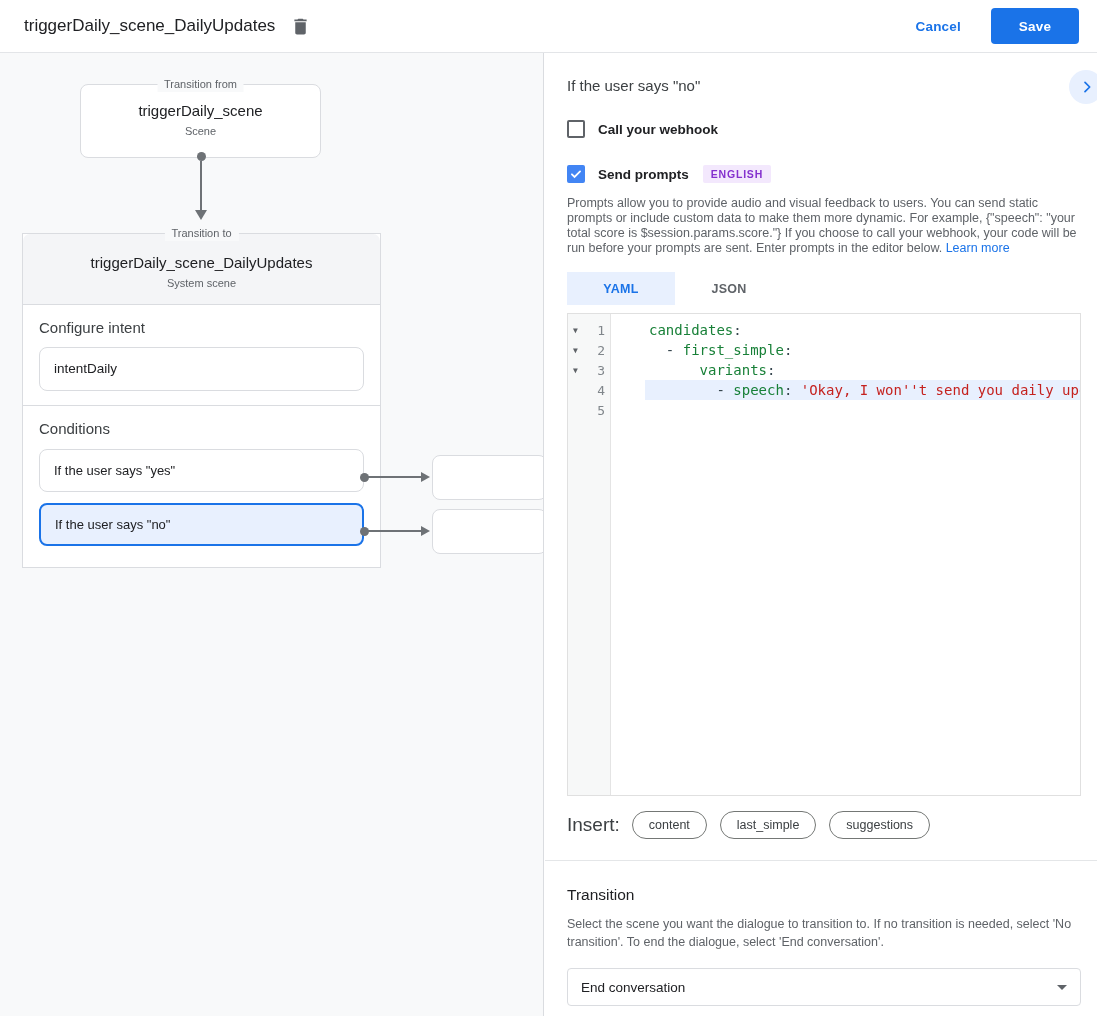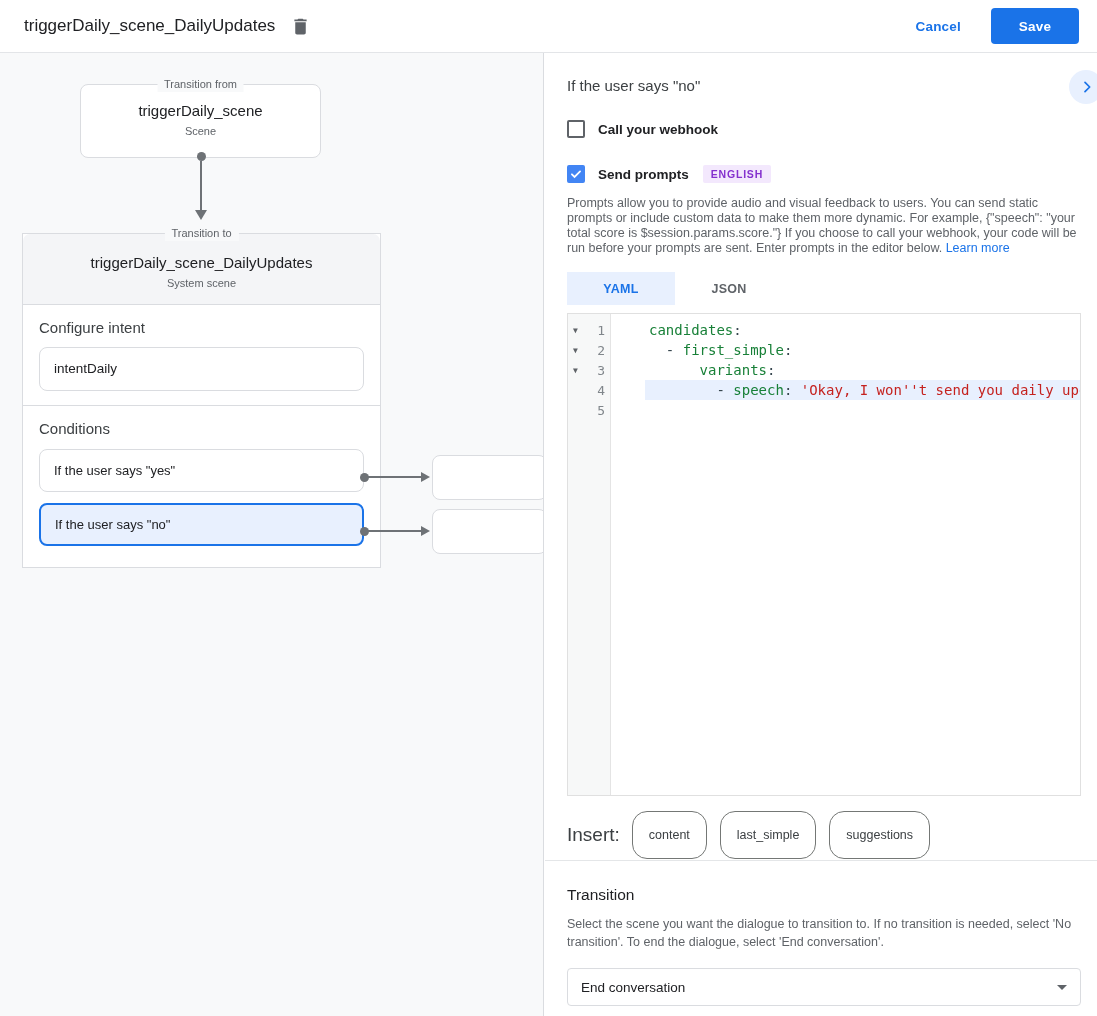--- a/index.html
+++ b/index.html
@@ -98,21 +98,21 @@
   .g-num { flex:1; text-align:right; padding-right:5px; font-size:13px; color:#80868b; }
   .code-col { flex:1; overflow:hidden; padding-top:6px;margin-left:34px; }
   .code-line { height:20px; line-height:20px; white-space:pre; padding-left:4px; color:#37474f; }
   .code-line.hl { background:#e8f0fe; }
   .seg-key { color:#188038; }
   .seg-string { color:#c5221f; }
 
   .insert-row { position:absolute; left:22px; top:758px; display:flex; align-items:center; }
   .insert-label { font-size:19px; color:#3c4043; margin-right:12px; }
   .chip { border:1px solid #747775; border-radius:15px; background:#fff; font-family:inherit;
-    font-size:12.5px; color:#3c4043; padding:16px 16px; margin-right:13px; cursor:pointer; }
+    font-size:12.5px; color:#3c4043; padding:6px 16px; margin-right:13px; cursor:pointer; }
 
   .panel-divider { position:absolute; left:0; top:807px; width:552px; height:1px; background:#e4e6e8; }
 
   .trans-title { position:absolute; left:22px; top:833px; font-size:15.5px; color:#202124; }
   .trans-desc { position:absolute; left:22px; top:863px; width:514px; font-size:12.5px;
     line-height:17.5px; color:#5f6368; }
   .dropdown { position:absolute; left:22px; top:915px; width:514px; height:38px;
     border:1px solid #dadce0; border-radius:4px; background:#fff; display:flex; align-items:center;
     padding:0 13px; font-size:13.5px; color:#202124; cursor:pointer;gap:12px; }
   .dd-caret { margin-left:auto; width:0; height:0; border-left:5px solid transparent;

